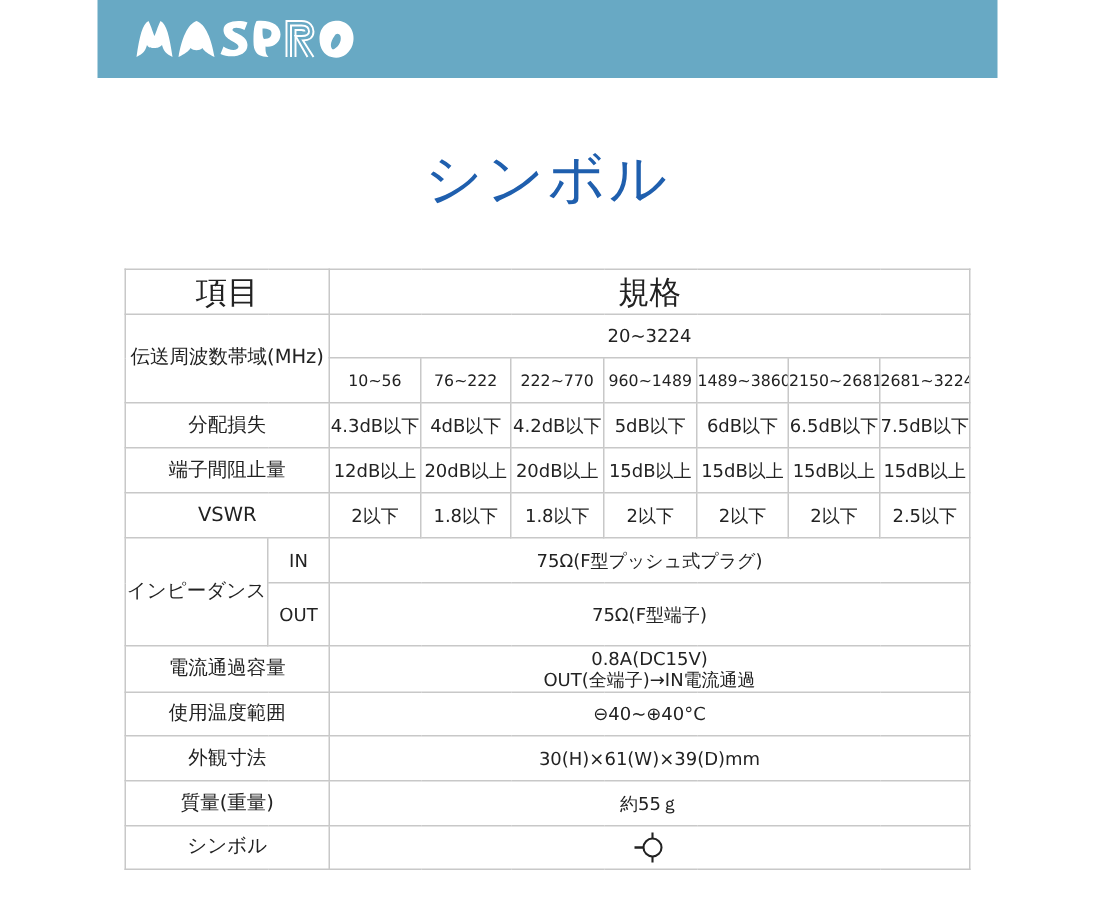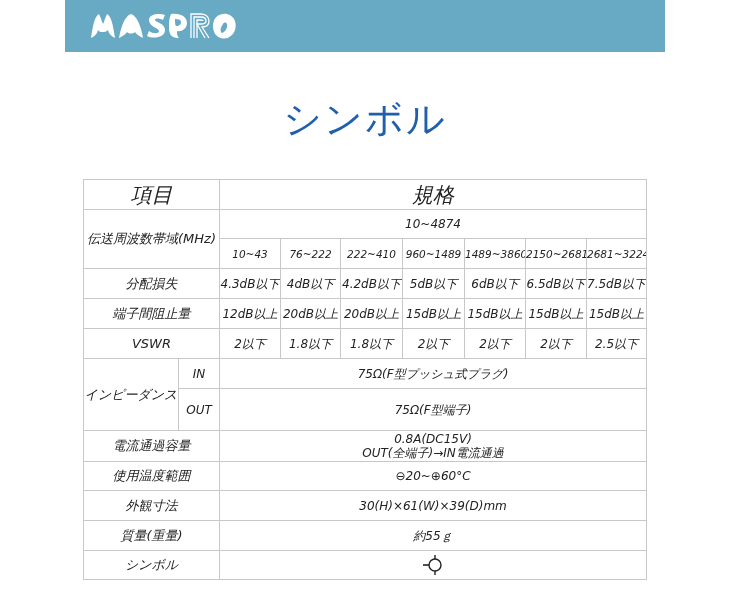--- a/index.html
+++ b/index.html
@@ -5,21 +5,21 @@
   html, body { margin:0; padding:0; background:#ffffff; }
   body { width:730px; height:600px; position:relative; overflow:hidden;
          font-family: "DejaVu Sans", "Liberation Sans", sans-serif; color:#222; }
   .banner { position:absolute; left:65px; top:0; width:600px; height:52px; background:#68a9c4; }
   .logo { position:absolute; left:24px; top:10px; height:32px; }
   .title { position:absolute; left:0; width:730px; top:94px; text-align:center;
            font-size:38px; color:#1f5fae; letter-spacing:2px; font-weight:500; }
   table.spec { position:absolute; left:83px; top:179px; border-collapse:collapse;
                table-layout:fixed; width:563px; }
   table.spec td { border:1px solid #c8c8c8; text-align:center; vertical-align:middle;
-                  padding:0; font-size:12px; line-height:14px; color:#222; overflow:hidden; white-space:nowrap;font-style:italic; }
+                  padding:0; font-size:12px; line-height:14px; color:#222; overflow:hidden; white-space:nowrap; }
   table.spec td.hd { font-size:21px; }
   table.spec td.sm { font-size:10.5px; }
   table.spec td.lbl { font-size:13px; }
   .sym { display:inline-block; vertical-align:middle; }
 </style>
 </head>
 <body>
 
 <div class="banner">
   <svg class="logo" width="160" height="32" viewBox="0 0 160 32">
@@ -60,26 +60,26 @@
   </colgroup>
 
   <tbody>
       <tr style="height:30px">
     <td class="hd" colspan="2">項目</td>
     <td class="hd" colspan="7">規格</td>
   </tr>
 
   <tr style="height:29px">
     <td class="lbl" colspan="2" rowspan="2">伝送周波数帯域(MHz)</td>
-    <td colspan="7">10~4874</td>
+    <td colspan="7">20~3224</td>
   </tr>
   <tr style="height:30px">
-    <td class="sm">10~43</td>
+    <td class="sm">10~56</td>
     <td class="sm">76~222</td>
-    <td class="sm">222~410</td>
+    <td class="sm">222~770</td>
     <td class="sm">960~1489</td>
     <td class="sm">1489~3860</td>
     <td class="sm">2150~2681</td>
     <td class="sm">2681~3224</td>
   </tr>
 
   <tr style="height:30px">
     <td class="lbl" colspan="2">分配損失</td>
     <td>4.3dB以下</td>
     <td>4dB以下</td>
@@ -125,21 +125,21 @@
   <tr style="height:31px">
     <td class="lbl" colspan="2">電流通過容量</td>
     <td colspan="7">
       <div>0.8A(DC15V)</div>
       <div>OUT(全端子)→IN電流通過</div>
     </td>
   </tr>
 
   <tr style="height:29px">
     <td class="lbl" colspan="2">使用温度範囲</td>
-    <td colspan="7">⊖20~⊕60°C</td>
+    <td colspan="7">⊖40~⊕40°C</td>
   </tr>
 
   <tr style="height:30px">
     <td class="lbl" colspan="2">外観寸法</td>
     <td colspan="7">30(H)×61(W)×39(D)mm</td>
   </tr>
 
   <tr style="height:30px">
     <td class="lbl" colspan="2">質量(重量)</td>
     <td colspan="7">約55ｇ</td>

